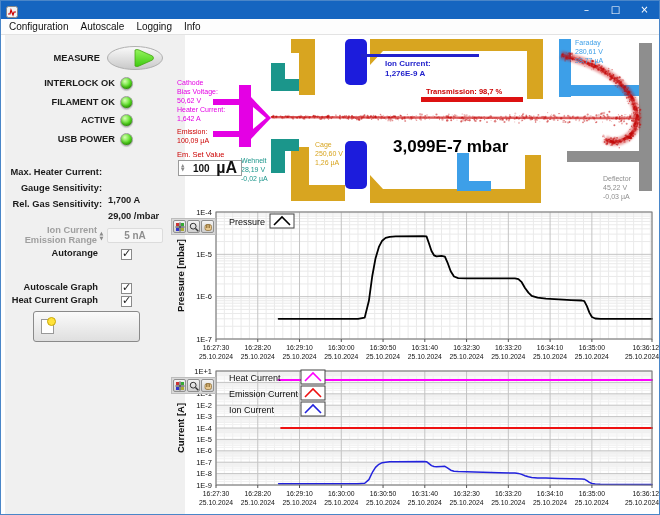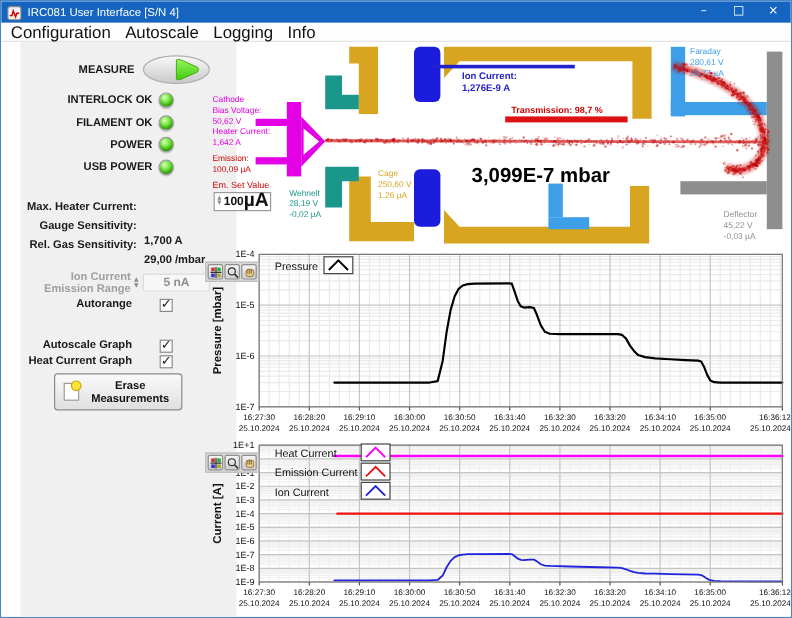--- a/index.html
+++ b/index.html
@@ -8,24 +8,24 @@
             border:1px solid #4a86c8; overflow:hidden; }
   .titlebar { position:absolute; top:0; left:0; right:0; height:18px; background:#1565c0;
               display:flex; align-items:center; }
   .app-icon { width:12px; height:12px; margin:0 5px 0 5px; display:inline-block; }
   .title { color:#fff; font-size:9.5px; }
   .win-btns { position:absolute; right:0; top:0; display:flex; }
   .wb { width:29px; height:18px; color:#fff; font-size:10px; text-align:center; line-height:17px;
         font-family:"DejaVu Sans", sans-serif; }
   .menubar { position:absolute; top:18px; left:0; right:0; height:16px; background:#fdfdfd;
              border-bottom:1px solid #e3e3e3; display:flex; align-items:center; }
-  .menu-item { font-size:14px; color:#111; padding:0 5px; margin-left:2px; }
+  .menu-item { font-size:10px; color:#111; padding:0 5px; margin-left:2px; }
   .menu-item:first-child { margin-left:3px; }
   .content { position:absolute; top:34px; left:0; right:0; bottom:0; background:#fff; }
-  .left-panel { position:absolute; left:16px; top:0; width:180px; height:100%; background:#f0f0f0; }
+  .left-panel { position:absolute; left:4px; top:0; width:180px; height:100%; background:#f0f0f0; }
   .lbl { position:absolute; left:0; width:110px; text-align:right; font-size:9.3px; font-weight:bold; color:#1a1a1a; }
   .val { position:absolute; left:103px; font-size:9.3px; font-weight:bold; color:#1a1a1a;margin-top:28px; }
   .led { position:absolute; width:13px; height:13px; border-radius:50%; border:1px solid #9a9a9a;
          background:radial-gradient(circle at 35% 30%, #d6ffb2, #55e11e 55%, #2f9e0a);
          box-shadow:inset 0 -2px 3px rgba(0,0,0,.28), 0 1px 1px rgba(0,0,0,.18); }
   .gray-lbl { color:#9f9f9f; }
   .range-field { position:absolute; left:102px; top:193px; width:56px; height:15px; background:#f7f7f7;
                  border:1px solid #dcdcdc; border-radius:2px; font-size:10px; font-weight:bold; color:#8f8f8f;
                  text-align:center; line-height:14px; }
   .spinner { position:absolute; left:92px; top:193px; width:9px; height:15px; font-size:5px; line-height:4.5px;
@@ -36,41 +36,40 @@
   .erase { position:absolute; left:28px; top:276px; width:107px; height:31px;
            background:linear-gradient(#fafafa,#dfdfdf); border:1px solid #8a8a8a; border-radius:3px;
            display:flex; align-items:center; cursor:default; font-family:"Liberation Sans", sans-serif; }
   .erase-icon { position:relative; width:13px; height:15px; background:#fff; border:1px solid #999; margin-left:7px; }
   .erase-icon::after { content:""; position:absolute; right:-3px; top:-3px; width:7px; height:7px;
                        border-radius:50%; background:#ffe23a; border:1px solid #c9a80a; }
   .erase-txt { flex:1; text-align:center; font-size:9.3px; font-weight:bold; line-height:10.5px; color:#111; }
   .graph-tools { position:absolute; display:flex; gap:1px; background:#d9d9d9; padding:1px; border:1px solid #bdbdbd; }
   .gt-btn { width:13px; height:13px; background:linear-gradient(#f4f4f4,#cfcfcf); border:1px solid #909090;
             border-radius:2px; display:flex; align-items:center; justify-content:center; }
-  .emset { position:absolute; left:177px; top:125px; width:48px; height:16px; background:#fff;
+  .emset { position:absolute; left:177px; top:125px; width:64px; height:16px; background:#fff;
            border:1px solid #9a9a9a; display:flex; align-items:center; }
   .emset-spin { font-size:4.5px; line-height:4px; color:#8a8a8a; padding:0 2px; font-family:"DejaVu Sans", sans-serif; }
   .emset-val { font-size:10px; font-weight:bold; color:#111; flex:1; text-align:center; }
   .emset-unit { font-size:16px; font-weight:bold; color:#111; padding-right:4px; }
   svg text { font-family:"Liberation Sans", sans-serif; }
   .chart-svg { position:absolute; left:168px; }
 </style>
 </head>
 <body>
 
 <div class="window">
 
   <div class="titlebar">
     <span class="app-icon">
       <svg width="12" height="12">
           <rect x="0.5" y="0.5" width="11" height="11" rx="2" fill="#f2f2f2" stroke="#888"></rect>
           <polyline points="2,8 4,8 5,4 7,9 8,6 10,6" fill="none" stroke="#c00" stroke-width="1.2"></polyline>
         </svg>
     </span>
-    <span class="title">IRC081 User Interface [S/N 4]</span>
     <div class="win-btns">
       <span class="wb">–</span>
       <span class="wb">□</span>
       <span class="wb">×</span>
     </div>
   </div>
 
   <div class="menubar">
     <span class="menu-item">Configuration</span>
     <span class="menu-item">Autoscale</span>
@@ -96,21 +95,21 @@
           </defs>
           <ellipse cx="29" cy="13" rx="27.5" ry="11.5" fill="url(#tg)" stroke="#b0b0b0"></ellipse>
           <path d="M29 5 Q31 4 33 5 L46.5 11 Q48.5 13 46.5 15 L33 21 Q31 22 29 21 Z" fill="url(#gg)" stroke="#44a512" stroke-width="0.8"></path>
         </svg>
       </div>
 
       <div class="lbl" style="top:43px">INTERLOCK OK</div>
       <div class="led" style="left:115px;top:42px"></div>
       <div class="lbl" style="top:62px">FILAMENT OK</div>
       <div class="led" style="left:115px;top:61px"></div>
-      <div class="lbl" style="top:80px">POWER</div>
+      <div class="lbl" style="top:80px">ACTIVE</div>
       <div class="led" style="left:115px;top:79px"></div>
       <div class="lbl" style="top:99px">USB POWER</div>
       <div class="led" style="left:115px;top:98px"></div>
 
       <div class="lbl" style="top:132px;width:97px">Max. Heater Current:</div>
       <div class="val" style="top:132px">1,700 A</div>
       <div class="lbl" style="top:148px;width:97px">Gauge Sensitivity:</div>
       <div class="val" style="top:148px">29,00 /mbar</div>
       <div class="lbl" style="top:164px;width:97px">Rel. Gas Sensitivity:</div>
       <div class="val" style="top:164px">1,418</div>
@@ -125,24 +124,20 @@
       <div class="lbl" style="top:213px;width:93px">Autorange</div>
       <div class="cb checked" style="left:116px;top:214px"></div>
 
       <div class="lbl" style="top:247px;width:93px">Autoscale Graph</div>
       <div class="cb checked" style="left:116px;top:248px"></div>
       <div class="lbl" style="top:260px;width:93px">Heat Current Graph</div>
       <div class="cb checked" style="left:116px;top:261px"></div>
 
       <button class="erase">
         <span class="erase-icon"></span>
-        <span class="erase-txt">
-          <span>Erase</span><br>
-          <span>Measurements</span>
-        </span>
       </button>
     </div>
 
     <svg id="schematic" class="chart-svg" style="top:0" width="492" height="172">
         <filter id="bblur">
           <feGaussianBlur stdDeviation="1.3"></feGaussianBlur>
         </filter>
         <path d="M122,4 H146 V60 H130 V18 H122 Z" fill="#d8a520"></path>
         <path d="M122,166 V112 H140 V150 H176 V166 Z" fill="#d8a520"></path>
         <path d="M201,4 H374 V64 H358 V16 H214 L201,30 Z" fill="#d8a520"></path>

